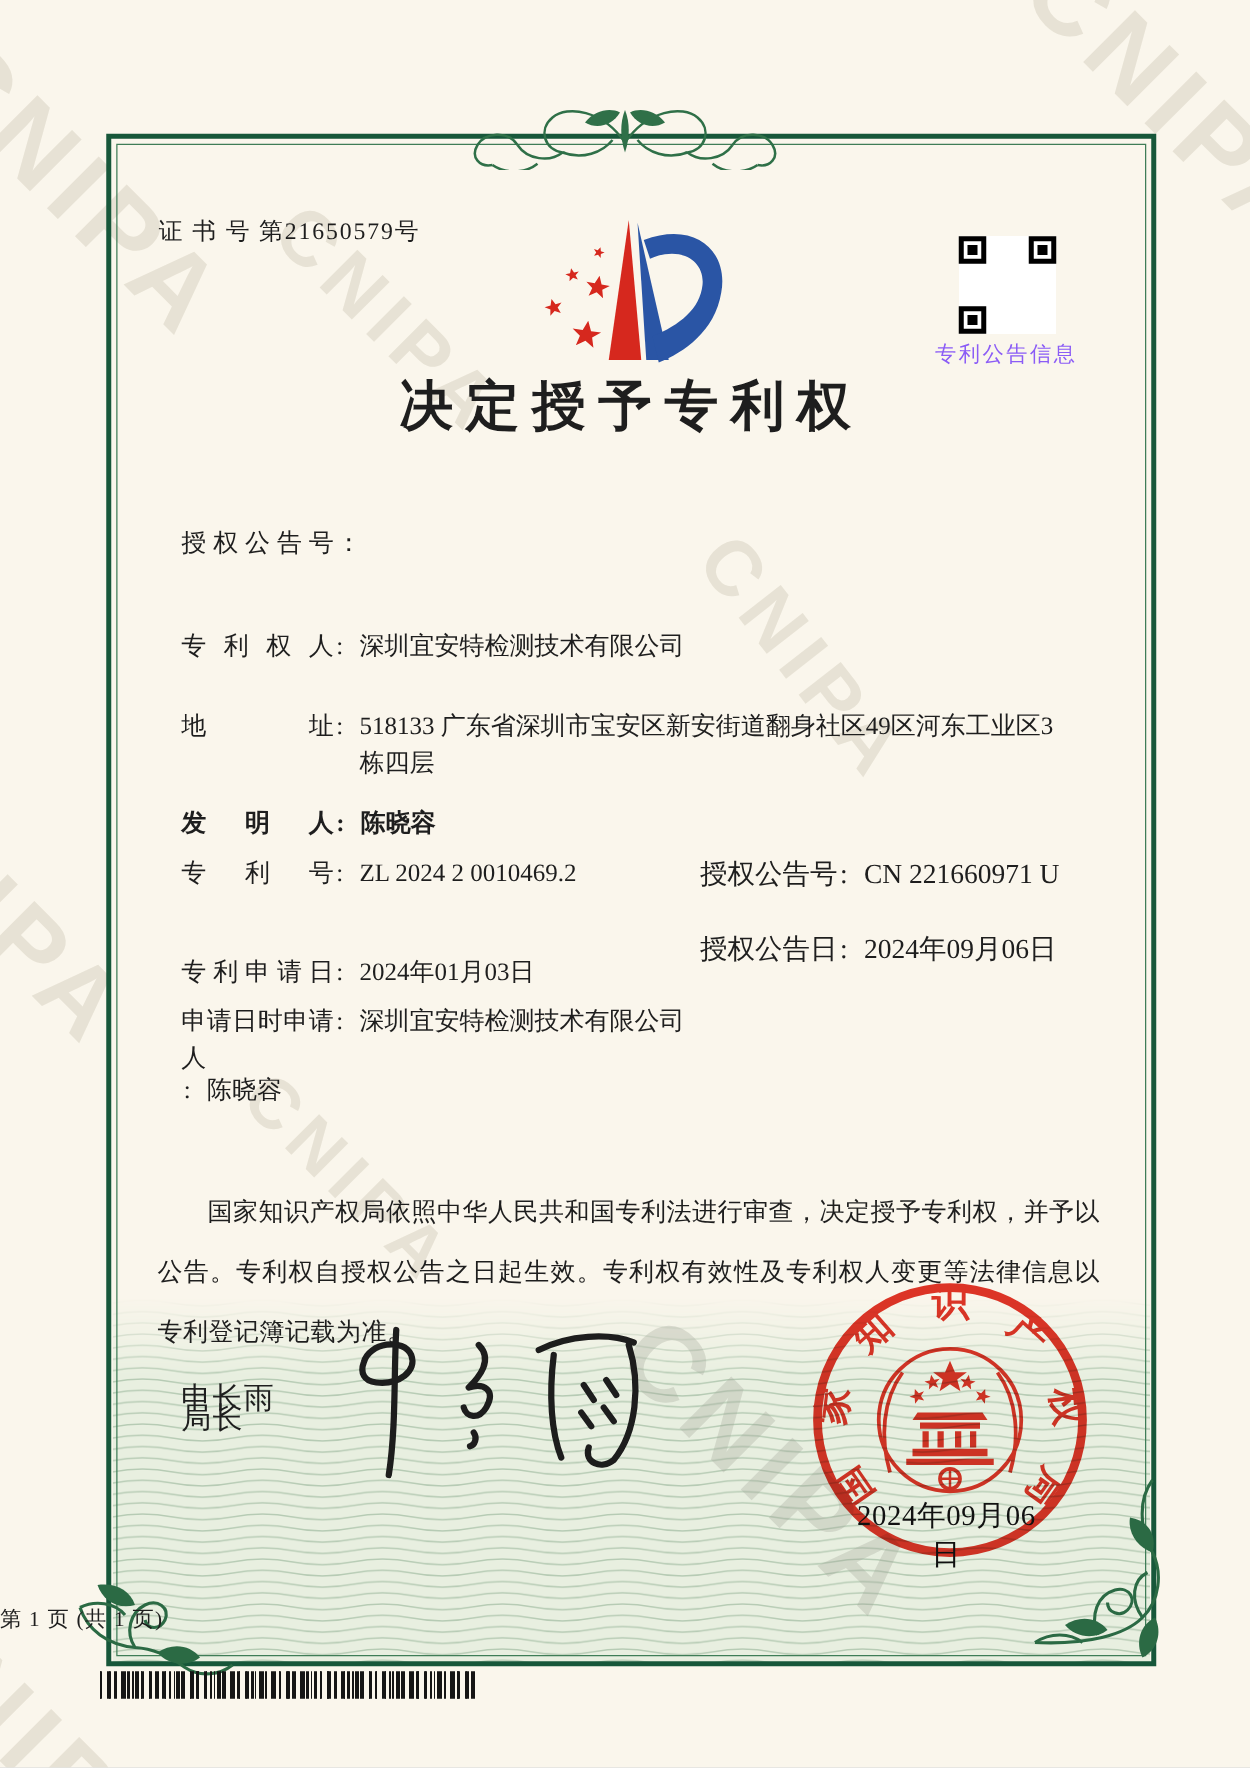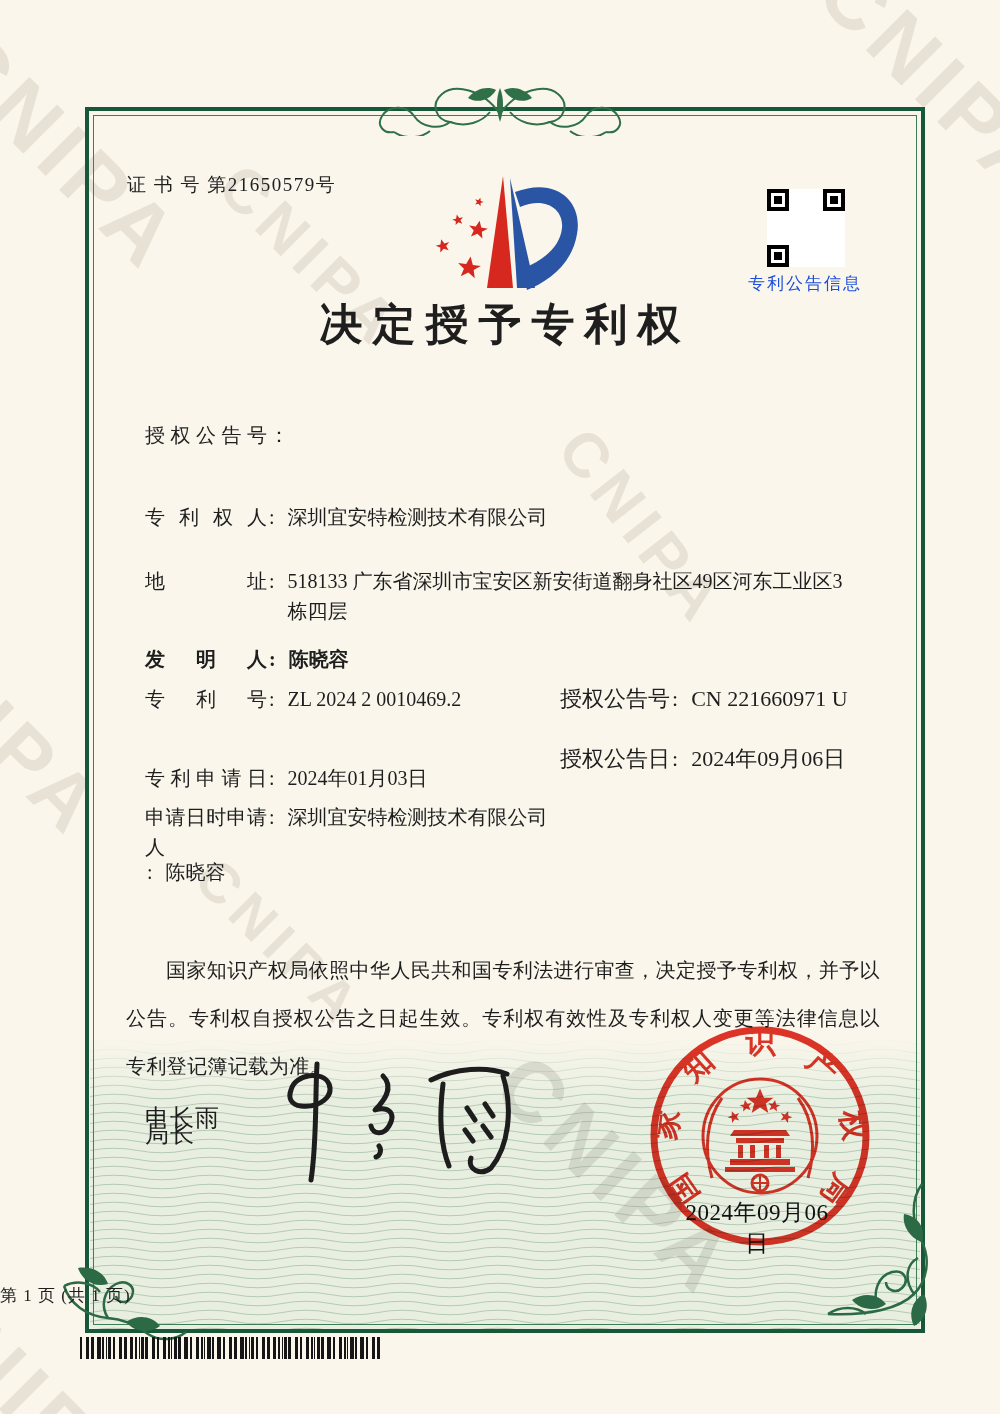--- a/index.html
+++ b/index.html
@@ -38,21 +38,21 @@
     background-color:#fff;padding:3px;
     background-image:
       repeating-linear-gradient(90deg,#000 0 4px,#fff 4px 7px,#000 7px 9px,#fff 9px 15px),
       repeating-linear-gradient(0deg,#000 0 3px,#fff 3px 8px,#000 8px 12px,#fff 12px 17px);
     background-blend-mode:lighten;background-origin:content-box;background-clip:content-box;
   }
   .finder{position:absolute;width:14px;height:14px;border:4px solid #000;background:#fff;}
   .finder::after{content:"";position:absolute;left:3px;top:3px;width:8px;height:8px;background:#000;}
   #qr-caption{
     position:absolute;left:744px;top:272px;width:122px;z-index:5;
-    font-size:17px;letter-spacing:2px;color:#1d4ed8;text-align:center;
+    font-size:17px;letter-spacing:2px;color:#8b5cf6;text-align:center;
   }
   #title{
     position:absolute;left:0;right:0;top:296px;z-index:5;text-align:center;
     font-size:43px;font-weight:bold;letter-spacing:10px;text-indent:10px;
   }
   
   .row{position:absolute;left:145px;display:flex;font-size:20px;z-index:5;line-height:30px;}
   .row-r{position:absolute;left:560px;display:flex;font-size:22px;z-index:5;line-height:30px;}
   .lbl{flex:none;width:122px;text-align:justify;text-align-last:justify;}
   .colon{flex:none;margin-left:2px;}

